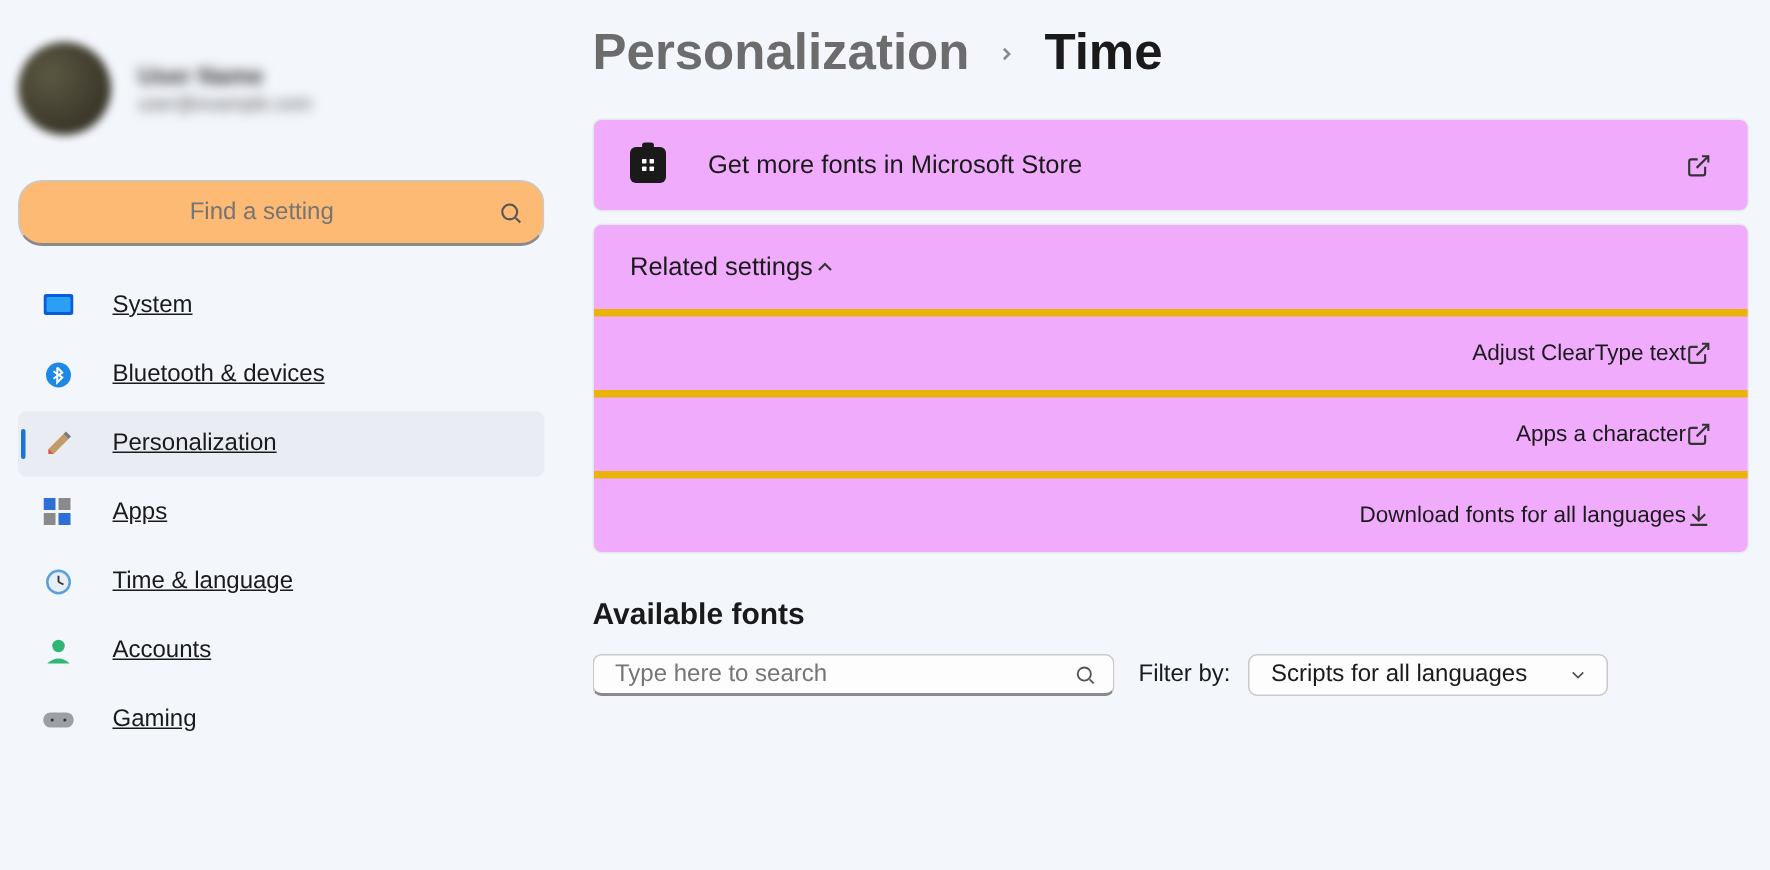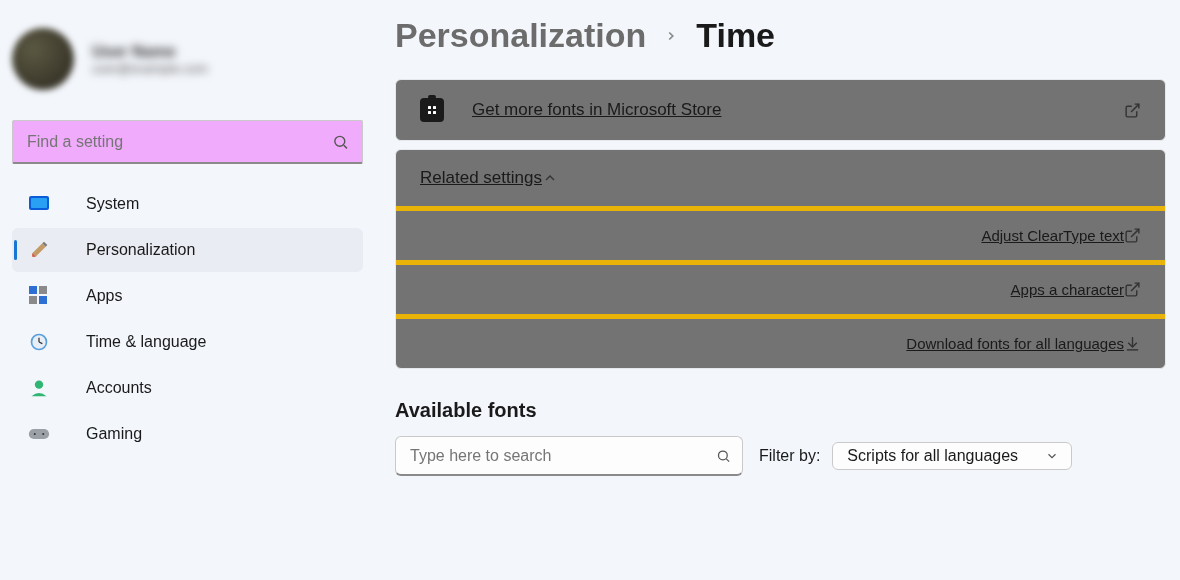--- a/index.html
+++ b/index.html
@@ -6,50 +6,50 @@
     body { width: 1180px; height: 580px; background: #f3f6fb; color: #1a1a1a; overflow: hidden; display: flex; }
 
     .sidebar { width: 375px; padding: 18px 12px 0 12px; display: flex; flex-direction: column; }
     .profile { display: flex; align-items: center; gap: 18px; padding: 10px 10px 10px 0; }
     .avatar { width: 62px; height: 62px; border-radius: 50%; background: radial-gradient(circle at 35% 35%, #5b5842, #2b2820); filter: blur(3px); }
     .profile-text { filter: blur(4px); }
     .profile-name { font-size: 16px; font-weight: 600; color: #333; }
     .profile-email { font-size: 13px; color: #555; }
 
     .search-wrap { margin: 20px 0 18px 0; position: relative; }
-    .search-input { width: 100%; height: 44px; border: 1px solid #c9c9c9; border-bottom: 2px solid #8a8a8a; border-radius: 2px; background: #f0abfc; padding: 0 40px 0 14px; font-size: 16px; color: #333; outline: none; }
+    .search-input { width: 100%; height: 44px; border: 1px solid #c9c9c9; border-bottom: 2px solid #8a8a8a; border-radius: 16px; background: #fdba74; padding: 0 40px 0 14px; font-size: 16px; color: #333; outline: none; text-align: center; }
     .search-wrap .icon { position: absolute; right: 14px; top: 50%; transform: translateY(-50%); color: #555; }
 
     .nav { display: flex; flex-direction: column; gap: 2px; }
-    .nav-item { display: flex; align-items: center; gap: 36px; height: 44px; border-radius: 6px; padding: 0 12px 0 16px; cursor: pointer; position: relative; font-size: 16px; color: #1a1a1a; }
+    .nav-item { display: flex; align-items: center; gap: 25px; height: 44px; border-radius: 6px; padding: 0 12px 0 16px; cursor: pointer; position: relative; font-size: 16px; color: #1a1a1a; text-decoration: underline; }
     .nav-item.active { background: #e9ecf2; }
     .nav-item.active::before { content: ''; position: absolute; left: 2px; top: 12px; bottom: 12px; width: 3px; border-radius: 2px; background: #1976d2; }
     .nav-icon { width: 22px; height: 22px; display: inline-flex; align-items: center; justify-content: center; font-size: 18px; }
 
     .main { flex: 1; padding: 10px 14px 0 20px; overflow-y: auto; }
     .breadcrumb { display: flex; align-items: center; gap: 18px; font-size: 34px; font-weight: 600; margin-bottom: 24px; margin-top: 6px; }
     .breadcrumb .parent { color: #6c6c6c; font-weight: 600; }
     .breadcrumb .chev { color: #8a8a8a; font-size: 20px; }
     .breadcrumb .current { color: #1a1a1a; font-weight: 700; }
 
-    .card { background: #737373; border: 1px solid #e6e8eb; border-radius: 6px; margin-bottom: 8px; text-decoration: underline; }
+    .card { background: #f0abfc; border: 1px solid #e6e8eb; border-radius: 6px; margin-bottom: 8px; }
     .card-row { display: flex; align-items: center; padding: 18px 24px; gap: 28px; cursor: pointer; }
     .card-title-row { padding: 18px 24px; display: flex; align-items: center; font-size: 17px; color: #1a1a1a; }
     .card-sub { border-top: 5px solid #eab308; display: flex; align-items: center; padding: 16px 24px 16px 76px; cursor: pointer; justify-content: flex-end; font-size: 15px; }
     .store-icon { width: 24px; height: 24px; background: #1a1a1a; border-radius: 4px; display: inline-flex; align-items: center; justify-content: center; position: relative; }
     .store-icon::before { content: ''; position: absolute; top: -3px; width: 8px; height: 4px; background: #1a1a1a; border-radius: 2px; }
     .store-dots { display: grid; grid-template-columns: repeat(2, 3px); grid-template-rows: repeat(2, 3px); gap: 2px; }
     .store-dots span { background: #fff; border-radius: 0.5px; }
     .row-text { font-size: 17px; flex: 1; }
     .row-action { color: #333; }
 
     .section-title { font-size: 20px; font-weight: 600; margin: 30px 0 14px 0; }
     .font-search-row { display: flex; align-items: center; gap: 12px; }
     .font-search { position: relative; width: 348px; }
-    .font-search input { width: 100%; height: 40px; border: 1px solid #c9c9c9; border-bottom: 2px solid #8a8a8a; border-radius: 6px; background: #fdfdfd; padding: 0 40px 0 14px; font-size: 16px; outline: none; }
+    .font-search input { width: 100%; height: 28px; border: 1px solid #c9c9c9; border-bottom: 2px solid #8a8a8a; border-radius: 6px; background: #fdfdfd; padding: 0 40px 0 14px; font-size: 16px; outline: none; }
     .font-search .icon { position: absolute; right: 12px; top: 50%; transform: translateY(-50%); color: #555; }
     .filter-label { font-size: 16px; color: #1a1a1a; margin-left: 4px; }
     .filter-select { height: 28px; border: 1px solid #c9c9c9; border-radius: 6px; background: #fdfdfd; padding: 0 36px 0 14px; font-size: 16px; display: inline-flex; align-items: center; gap: 12px; cursor: pointer; position: relative; min-width: 240px; }
     .filter-select .chevd { position: absolute; right: 12px; top: 50%; transform: translateY(-50%); color: #555; }
 
     svg { display: block; }
   </style>
 </head>
 <body>
 
@@ -74,20 +74,29 @@
 
   <div class="nav">
     <div class="nav-item">
       <span class="nav-icon">
         <svg width="20" height="16" viewBox="0 0 20 16">
             <rect x="0" y="0" width="20" height="14" rx="2" fill="#0b5cd8"></rect>
             <rect x="2" y="2" width="16" height="10" rx="1" fill="#2aa0f5"></rect>
           </svg>
       </span>
       <span>System</span>
+    </div>
+    <div class="nav-item">
+      <span class="nav-icon">
+        <svg width="20" height="20" viewBox="0 0 24 24">
+            <circle cx="12" cy="12" r="10" fill="#1e88e5"></circle>
+            <path d="M11 6 L11 18 L15 14 L8 9 M11 6 L15 10 L8 15" stroke="#fff" stroke-width="1.6" fill="none"></path>
+          </svg>
+      </span>
+      <span>Bluetooth &amp; devices</span>
     </div>
     <div class="nav-item active">
       <span class="nav-icon">
         <svg width="20" height="20" viewBox="0 0 24 24">
             <path d="M4 20 L8 20 L20 8 L16 4 L4 16 Z" fill="#c29b66"></path>
             <path d="M16 4 L20 8 L22 6 L18 2 Z" fill="#7a7a7a"></path>
             <path d="M4 20 L4 16 L8 20 Z" fill="#d9534f"></path>
           </svg>
       </span>
       <span>Personalization</span>

